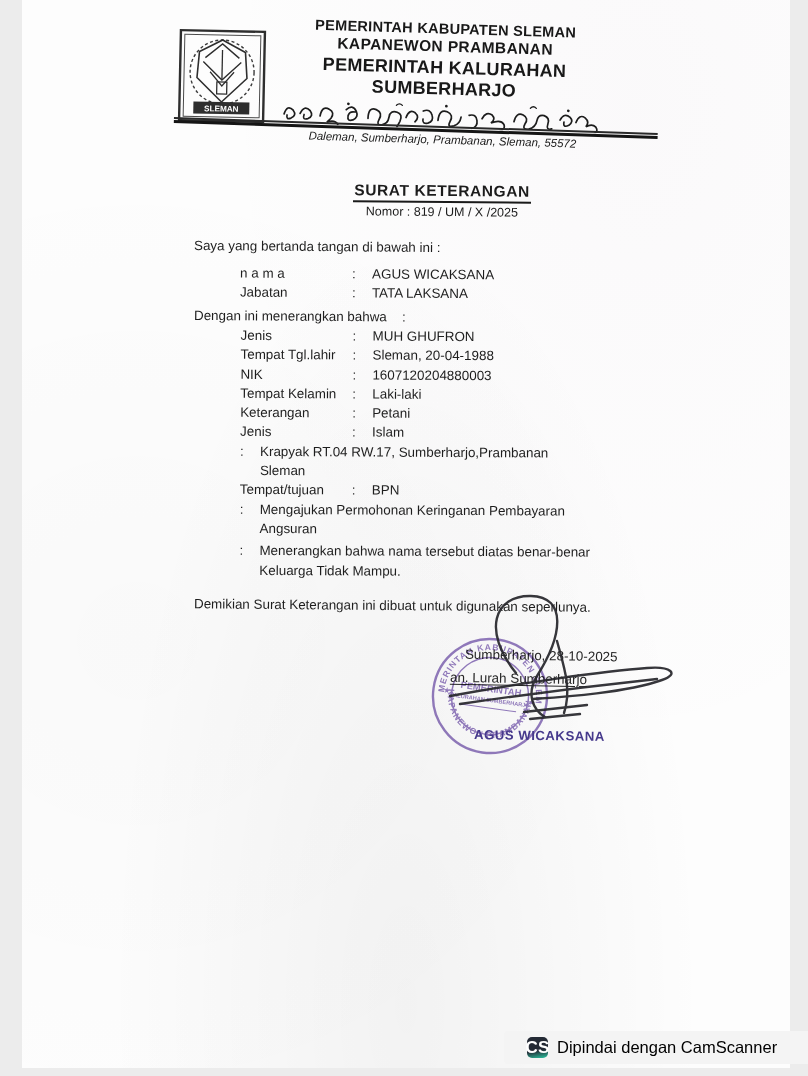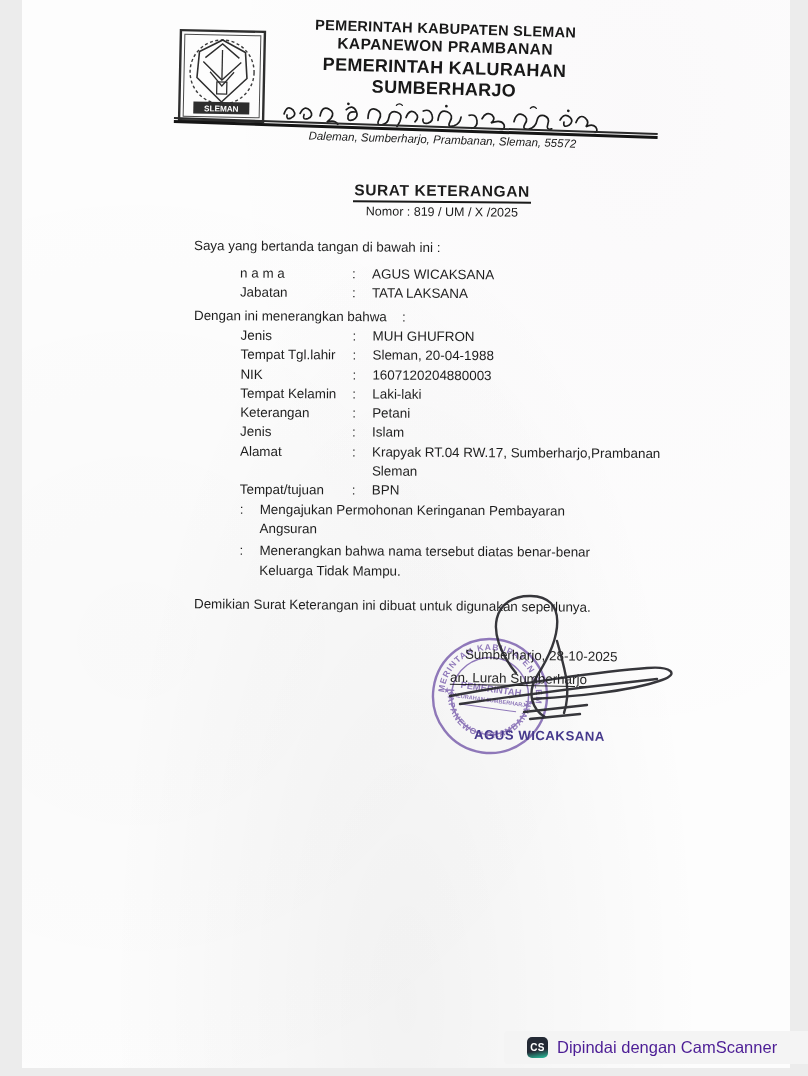--- a/index.html
+++ b/index.html
@@ -57,23 +57,23 @@
               letter-spacing:.5px; color:#46398c; transform:rotate(.8deg); }
   .stamp { position:absolute; left:392px; top:620px; width:152px; height:152px; opacity:.82;
            mix-blend-mode:multiply; }
   .scrawl { position:absolute; left:398px; top:583px; width:270px; height:152px; }
   
   .wm-bar { position:absolute; left:482px; top:1031px; width:319px; height:33px;
             background:#f4f4f4; border-radius:4px; display:flex; align-items:center;
             padding-left:23px; gap:9px; }
   .cs-icon { width:21px; height:21px; border-radius:5px; flex:none;
              background:linear-gradient(170deg, #232934 0%, #232934 62%, #2bc7a2 100%);
-             color:#fff; font-size:10px; font-weight:bold; display:flex;
+             color:#fff; font-size:17px; font-weight:bold; display:flex;
              align-items:center; justify-content:center; letter-spacing:.3px; }
-  .wm-text { font-size:16.5px; color:#4c1d95; }
+  .wm-text { font-size:16.5px; color:#000000; }
 </style>
 </head>
 <body>
 
 <div class="canvas">
   <div class="paper">
 
     <svg class="logo" viewBox="0 0 90 96">
       <rect x="3" y="3" width="84" height="90" fill="none" stroke="#2e2e2e" stroke-width="2.4"></rect>
       <rect x="7" y="7" width="76" height="82" fill="none" stroke="#4a4a4a" stroke-width="1"></rect>
@@ -163,21 +163,20 @@
         <span class="lbl">Keterangan</span>
         <span class="col">:</span>
         <span class="val">Petani</span>
       </div>
       <div class="frow">
         <span class="lbl">Jenis</span>
         <span class="col">:</span>
         <span class="val">Islam</span>
       </div>
       <div class="frow">
-        <span class="lbl">Alamat</span>
         <span class="col">:</span>
         <span class="val">Krapyak  RT.04  RW.17, Sumberharjo,Prambanan
 Sleman</span>
       </div>
       <div class="frow">
         <span class="lbl">Tempat/tujuan</span>
         <span class="col">:</span>
         <span class="val">BPN</span>
       </div>
       <div class="frow">

